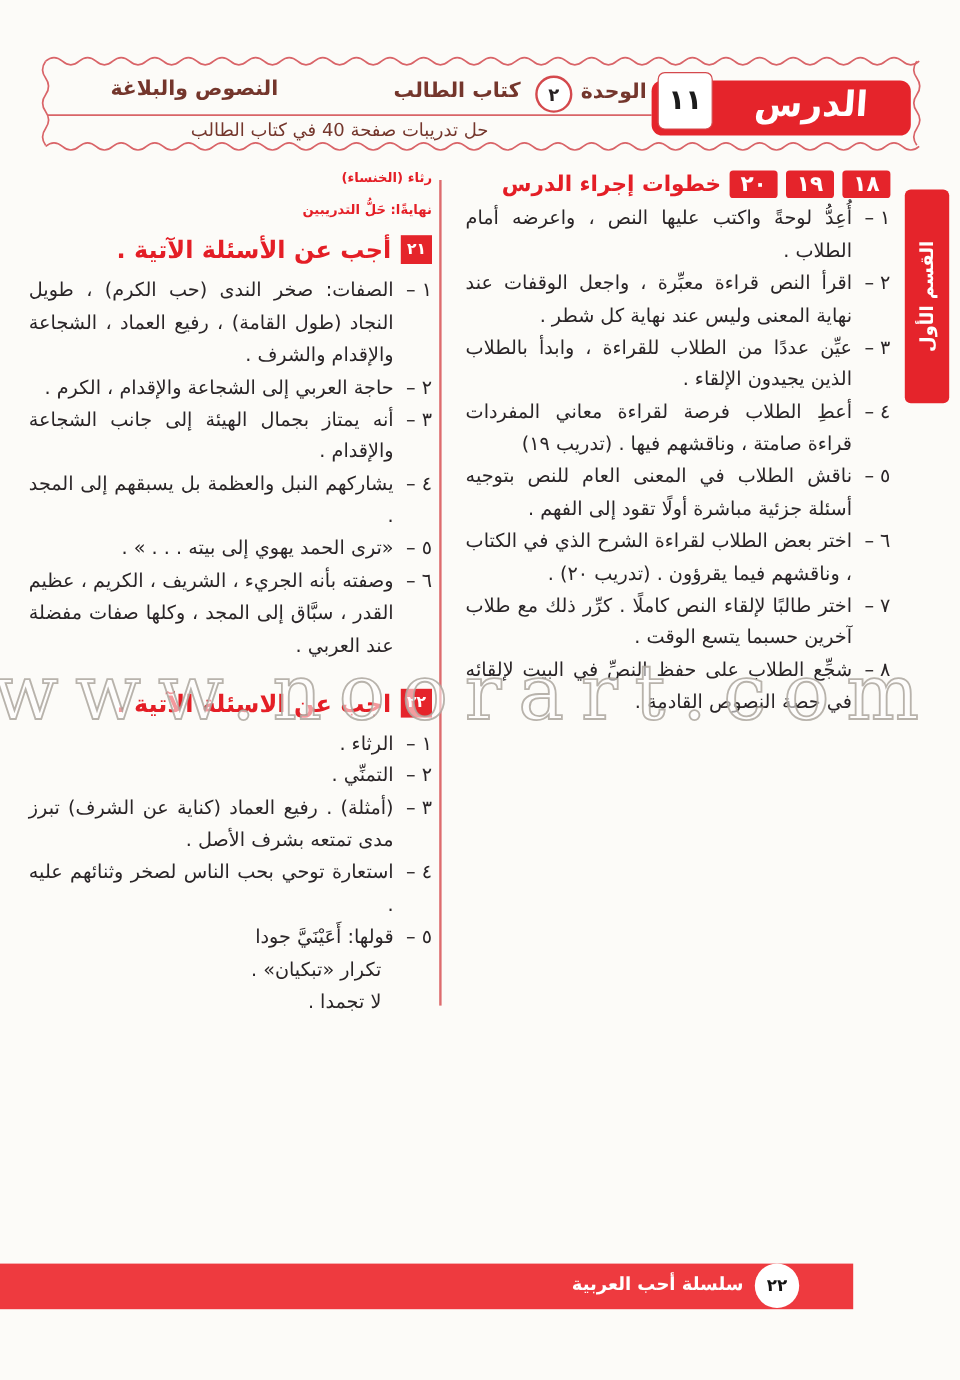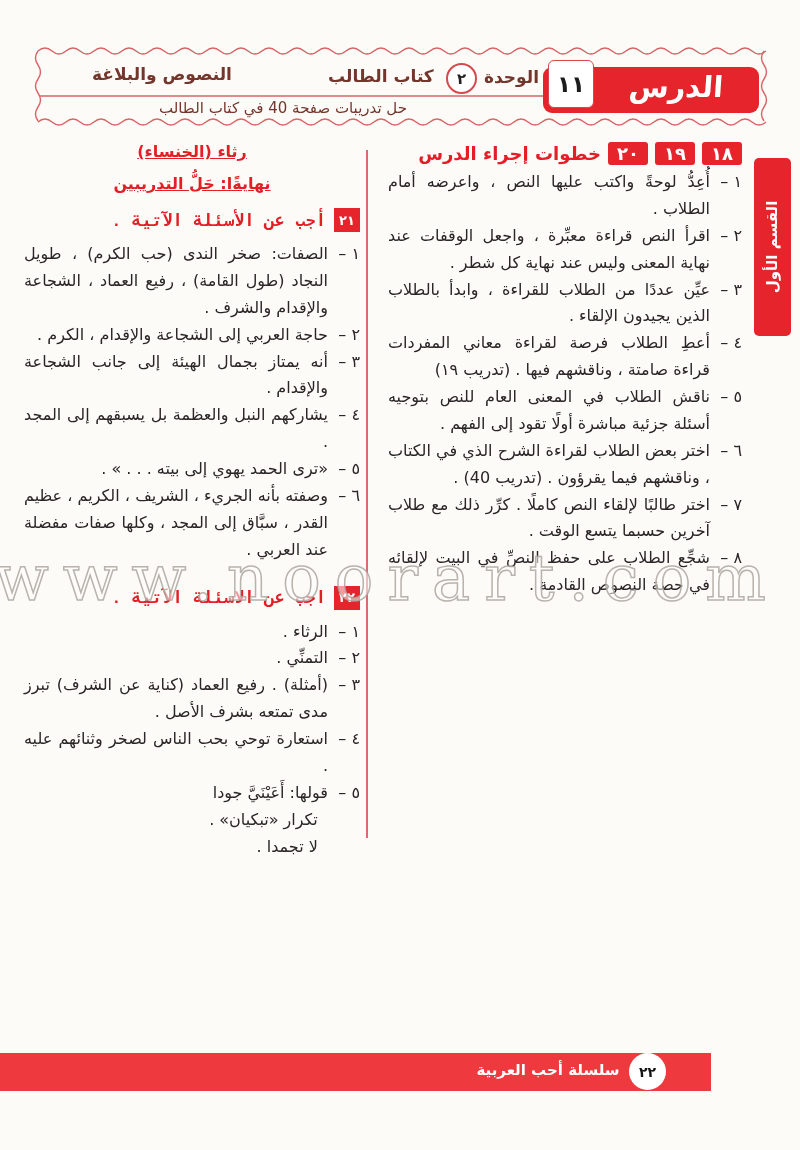--- a/index.html
+++ b/index.html
@@ -59,24 +59,24 @@
     width:40px;height:23px;border-radius:3px;background:#e5242b;
     color:#fff;font-size:18px;font-weight:bold;
   }
   .q-badge{width:26px;height:24px;border-radius:0;font-size:13px;}
   .steps-title{font-size:18px;font-weight:bold;}
   .steps-subtitle{font-size:17.5px;font-weight:bold;margin:9px 0 12px;}
   .item{display:flex;gap:6px;font-size:16px;line-height:1.68;text-align:justify;}
   .item .num{flex:0 0 26px;white-space:nowrap;}
   .item .txt{flex:1;}
   .pre{white-space:pre-line;}
-  .poem-title,.section-title{text-align:center;font-size:16px;font-weight:bold;text-decoration:underline;}
+  .poem-title,.section-title{text-align:right;font-size:11px;font-weight:bold;}
   .section-title{margin-top:13px;}
   .q-heading{display:flex;align-items:center;gap:8px;margin:15px 0 9px;}
-  .q-title{font-size:17px;font-weight:bold;font-family:Liberation Mono, monospace;}
+  .q-title{font-size:20px;font-weight:bold;}
   .q2-heading{margin-top:22px;}
   
   .watermark{
     position:absolute;top:546px;left:-6px;width:812px;z-index:30;pointer-events:none;
     font-family:"DejaVu Serif",serif;font-size:64px;line-height:1;letter-spacing:14px;
     color:rgba(255,255,255,0.55);
     -webkit-text-stroke:1.5px rgba(172,166,158,0.85);
     white-space:nowrap;
   }
   
@@ -143,21 +143,21 @@
     <div class="item">
       <span class="num">٤ –</span>
       <span class="txt">أعطِ الطلاب فرصة لقراءة معاني المفردات قراءة صامتة ، وناقشهم فيها . (تدريب ١٩)</span>
     </div>
     <div class="item">
       <span class="num">٥ –</span>
       <span class="txt">ناقش الطلاب في المعنى العام للنص بتوجيه أسئلة جزئية مباشرة أولًا تقود إلى الفهم .</span>
     </div>
     <div class="item">
       <span class="num">٦ –</span>
-      <span class="txt">اختر بعض الطلاب لقراءة الشرح الذي في الكتاب ، وناقشهم فيما يقرؤون . (تدريب 40) .</span>
+      <span class="txt">اختر بعض الطلاب لقراءة الشرح الذي في الكتاب ، وناقشهم فيما يقرؤون . (تدريب ٢٠) .</span>
     </div>
     <div class="item">
       <span class="num">٧ –</span>
       <span class="txt">اختر طالبًا لإلقاء النص كاملًا . كرِّر ذلك مع طلاب آخرين حسبما يتسع الوقت .</span>
     </div>
     <div class="item">
       <span class="num">٨ –</span>
       <span class="txt">شجِّع الطلاب على حفظ النصِّ في البيت لإلقائه في حصة النصوص القادمة .</span>
     </div>
   </div>

